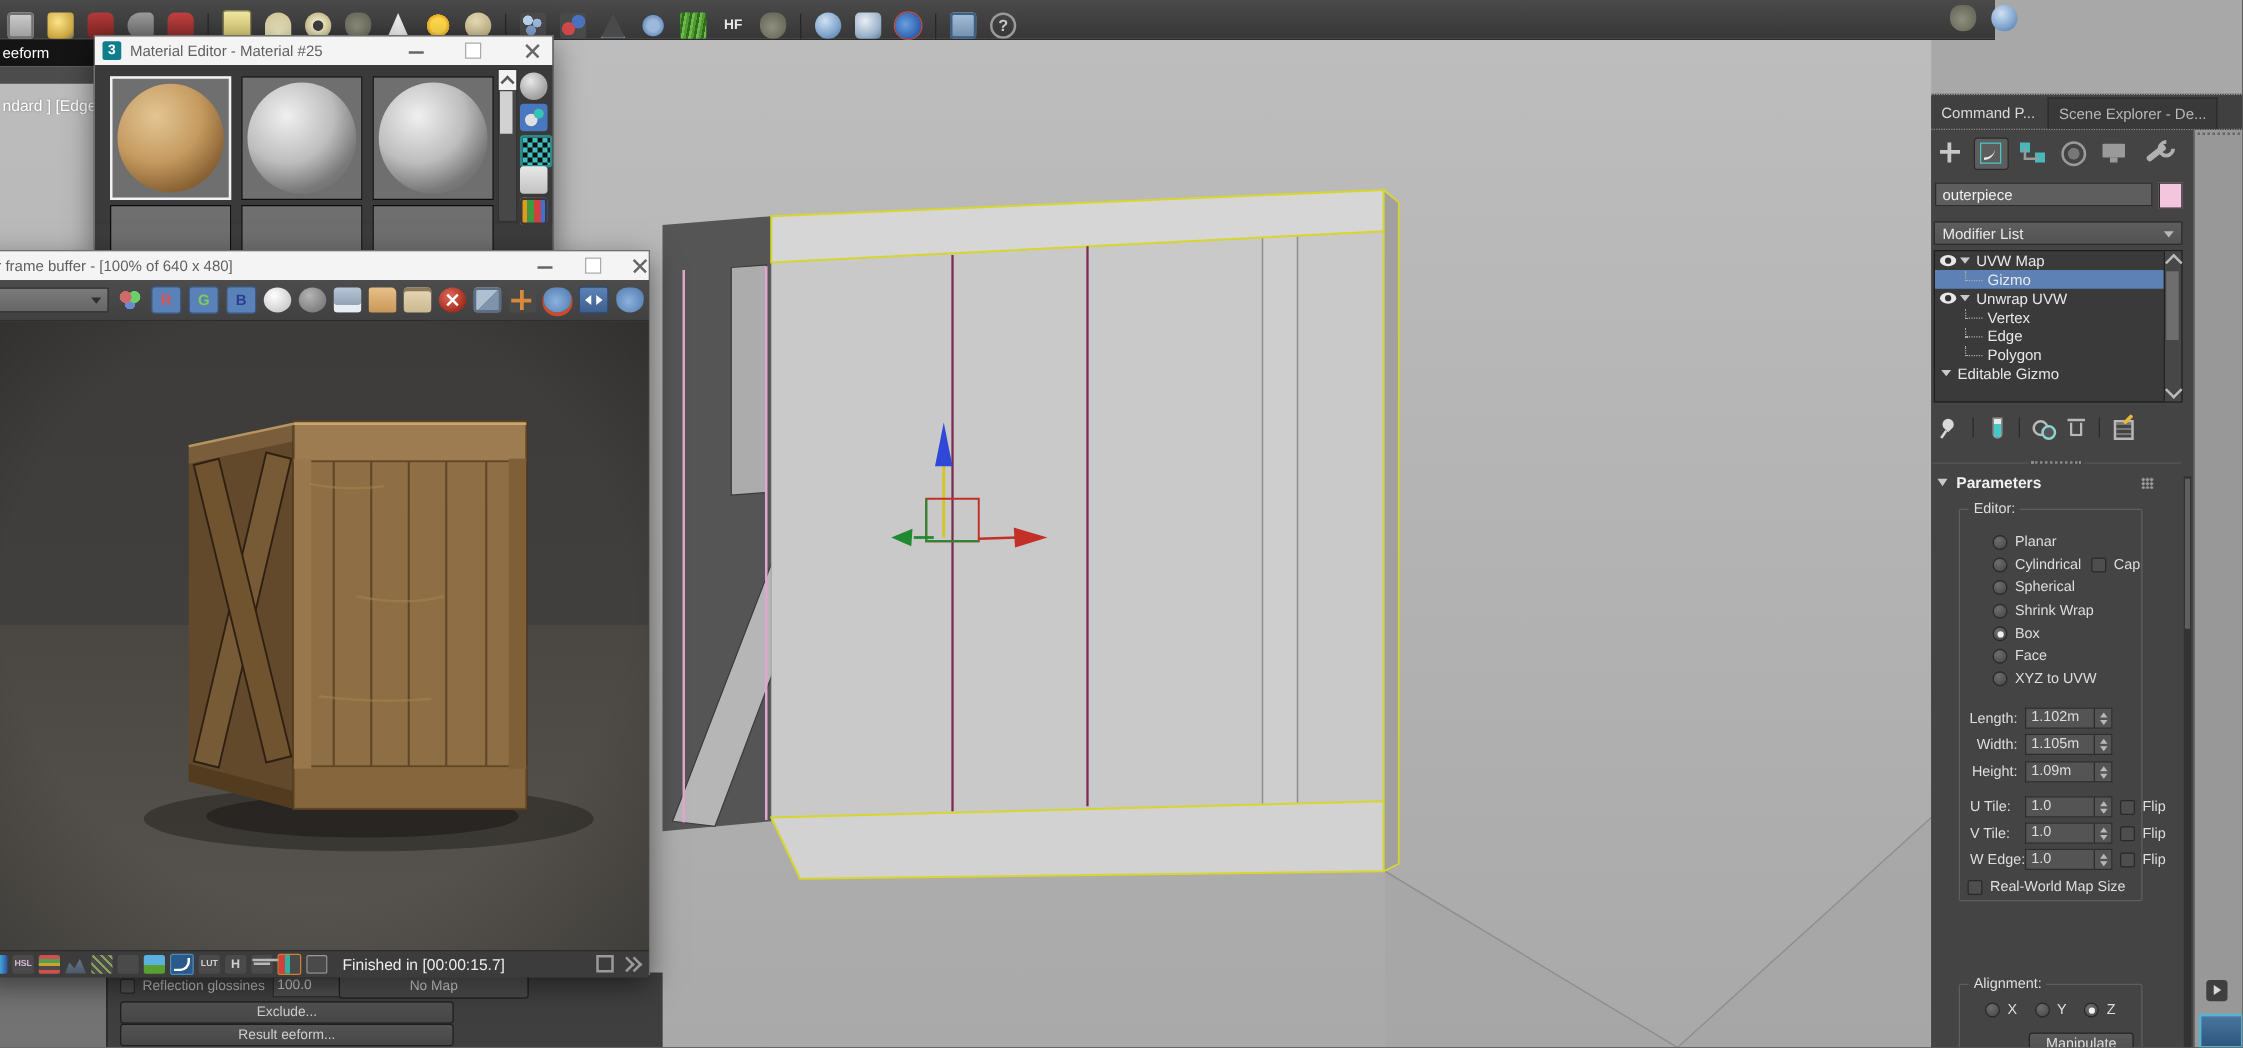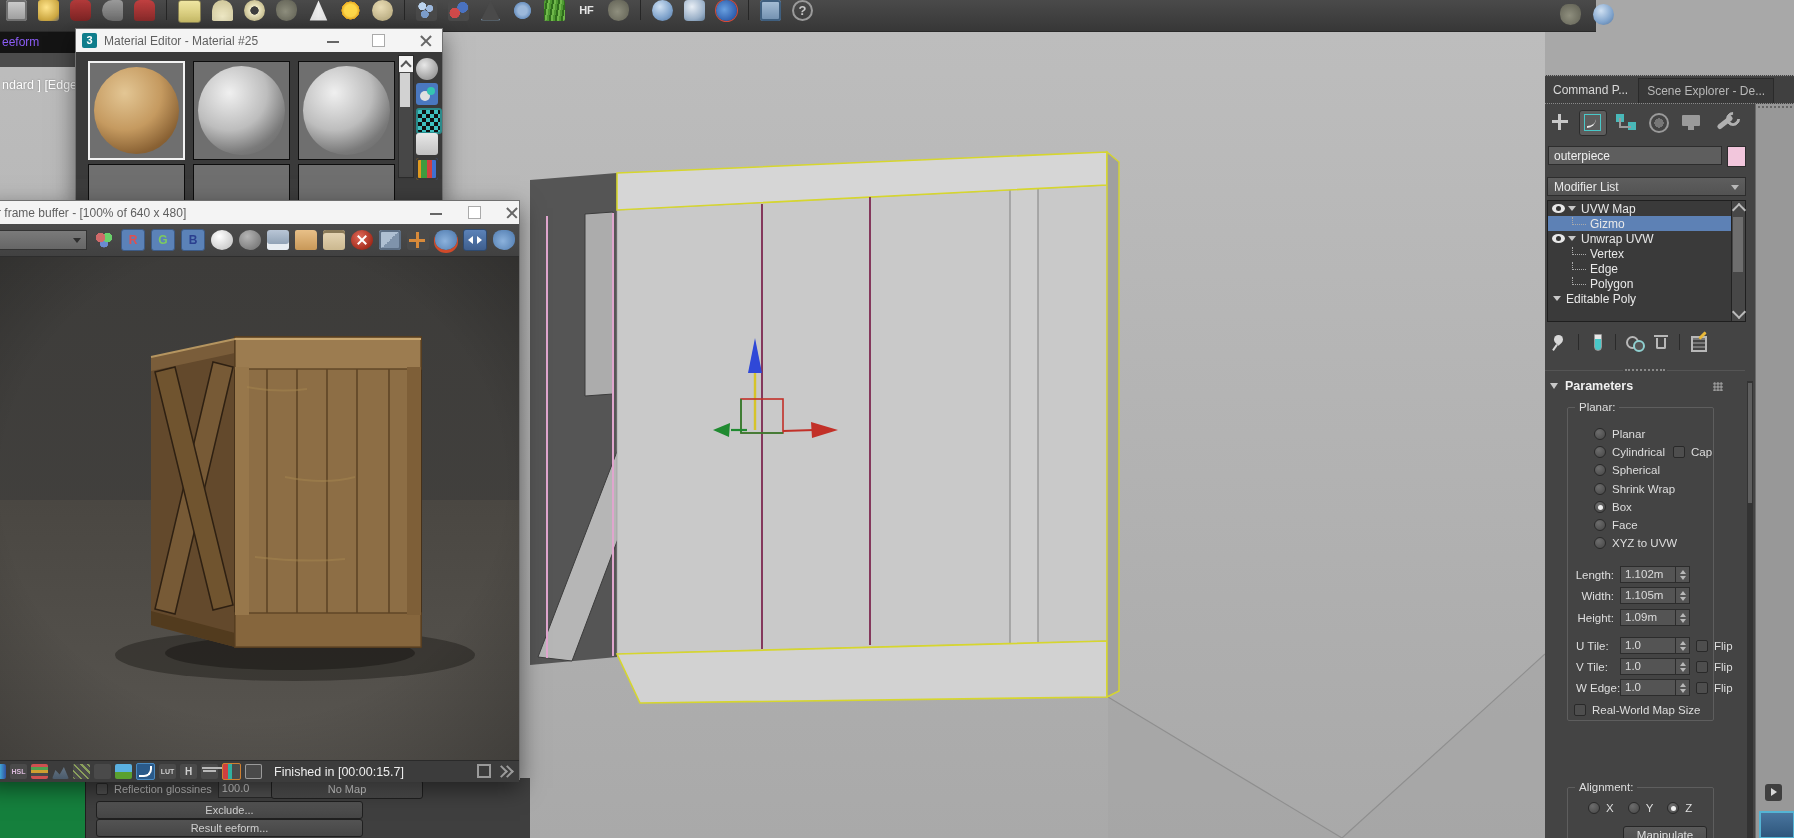--- a/index.html
+++ b/index.html
@@ -1,19 +1,19 @@
 <!DOCTYPE html>
 <html><head>
 <meta charset="utf-8">
 <style>
   html,body{margin:0;padding:0;background:#222;font-family:"Liberation Sans",sans-serif;}
   #root{position:relative;width:1794px;height:838px;overflow:hidden;background:#a8a8a8;}
 
   
-  .toolbar{position:absolute;left:0;top:0;width:1596px;height:32px;background:linear-gradient(#4a4a4a,#373737);z-index:1;display:flex;align-items:flex-start;gap:11px;padding-left:6px;box-sizing:border-box;border-bottom:1px solid #2a2a2a;}
+  .toolbar{position:absolute;left:0;top:0;width:1596px;height:32px;background:linear-gradient(#4a4a4a,#373737);z-index:1;display:flex;align-items:flex-end;gap:11px;padding-left:6px;box-sizing:border-box;border-bottom:1px solid #2a2a2a;}
   .ti{width:21px;height:21px;border-radius:3px;flex:0 0 auto;position:relative;}
   .tsep{width:1px;height:20px;background:#262626;flex:0 0 auto;}
   .ti-list{background:linear-gradient(#cfcfcf,#9a9a9a);box-shadow:inset 0 0 0 2px #707070;}
   .ti-bulb{background:radial-gradient(circle at 40% 35%,#ffe48a,#caa53f 70%,#6b6b6b);}
   .ti-cam1{background:linear-gradient(#b23a3a,#7e2424);border-radius:5px;}
   .ti-spk{background:linear-gradient(#9a9a9a,#6d6d6d);border-radius:50% 4px 4px 50%;}
   .ti-cam2{background:linear-gradient(#c04040,#8a2a2a);border-radius:6px 6px 3px 3px;}
   .ti-sq{background:linear-gradient(#efe6a2,#cdc06a);border:1px solid #8a8253;}
   .ti-dome{background:radial-gradient(circle at 50% 80%,#f2ecc8,#c9c092);border-radius:50% 50% 8% 8%;}
   .ti-ring{background:radial-gradient(circle,#3f3f3f 26%,#efe9c4 30%,#c9c092 70%);border-radius:50%;}
@@ -29,21 +29,21 @@
   .ti-text{background:transparent;color:#e6e6e6;font-size:11px;font-weight:bold;line-height:21px;text-align:center;}
   .ti-sphb{background:radial-gradient(circle at 38% 32%,#cfe0f2,#7fa3cc 60%,#50719a);border-radius:50%;}
   .ti-mated{background:radial-gradient(circle at 38% 32%,#e8eef5,#9ab0c8 65%,#5f7block);border-radius:4px;}
   .ti-mated{background:radial-gradient(circle at 38% 32%,#e8eef5,#9ab0c8 65%,#5f7a96);border-radius:4px;}
   .ti-region{background:radial-gradient(circle at 40% 45%,#69a0e0,#2f5fae 70%);border-radius:50%;box-shadow:0 0 0 1px #d34a3a;}
   .ti-rlist{background:linear-gradient(#a8c0d8,#6f8eae);box-shadow:inset 0 0 0 2px #3f5f7f;}
   .ti-help{border:2px solid #9a9a9a;border-radius:50%;color:#c8c8c8;font-size:13px;font-weight:bold;line-height:17px;text-align:center;background:transparent;box-sizing:border-box;}
   .t-right{position:absolute;left:1560px;top:4px;display:flex;gap:12px;}
 
   
-  .ribbon-frag{position:absolute;left:0;top:32px;width:75px;height:21px;background:#141414;color:#8b5cf6;font-size:12px;line-height:21px;padding-left:2px;z-index:2;overflow:hidden;}
+  .ribbon-frag{position:absolute;left:0;top:32px;width:75px;height:21px;background:#141414;color:#ffffff;font-size:12px;line-height:21px;padding-left:2px;z-index:2;overflow:hidden;}
   .ribbon-under{position:absolute;left:0;top:53px;width:75px;height:14px;background:#4c4c4c;z-index:2;}
   .vp-label{position:absolute;left:2px;top:78px;width:74px;color:#fdfdfd;font-size:12.5px;white-space:nowrap;overflow:hidden;z-index:2;text-shadow:0 0 2px rgba(0,0,0,.35);}
 
   
   .viewport{position:absolute;left:0;top:32px;width:1545px;height:806px;background:linear-gradient(#bdbdbd,#a9a9a9);z-index:0;}
   .viewport svg{position:absolute;left:0;top:0;}
 
   
   .window{position:absolute;background:#3c3c3c;box-shadow:0 8px 22px rgba(0,0,0,.5);border:1px solid #707070;box-sizing:border-box;}
   .titlebar{height:23px;background:#f4f4f4;display:flex;align-items:center;color:#5f5f5f;font-size:12px;position:relative;}
@@ -120,21 +120,21 @@
   .si-range::after{content:"";position:absolute;left:2px;top:6px;width:13px;height:2px;background:#b8b8b8;box-shadow:-1px -3px 0 0 #b8b8b8,11px -3px 0 0 #b8b8b8;}
   .si-rgbb{background:linear-gradient(90deg,#d04040 0 30%,#30b0a0 30% 55%,#4a4a4a 55%);border:1px solid #d08030;}
   .si-star{background:#4a4a4a;box-shadow:inset 0 0 0 1px #9a9a9a;color:#cfcfcf;font-size:10px;text-align:center;line-height:14px;}
   .fb-status-right{position:absolute;right:6px;top:3px;display:flex;gap:6px;}
   .fbr-win{width:14px;height:14px;border:2px solid #9a9a9a;box-sizing:border-box;background:transparent;}
   .fbr-chev{width:16px;height:14px;position:relative;}
   .fbr-chev::before,.fbr-chev::after{content:"";position:absolute;top:3px;width:7px;height:7px;border-right:2px solid #9a9a9a;border-bottom:2px solid #9a9a9a;transform:rotate(-45deg);}
   .fbr-chev::before{left:0;} .fbr-chev::after{left:6px;}
 
   
-  .bg-dialog{position:absolute;left:0;top:778px;width:530px;height:60px;z-index:2;background:#15803d;overflow:hidden;}
+  .bg-dialog{position:absolute;left:0;top:778px;width:530px;height:60px;z-index:2;background:#737373;overflow:hidden;}
   .bgd-panel{position:absolute;left:85px;top:0;width:445px;height:60px;background:#3f3f3f;border-left:1px solid #1f1f1f;}
   .bgd-row{position:absolute;left:0;top:2px;height:18px;display:flex;align-items:center;gap:6px;padding-left:10px;color:#b8b8b8;font-size:11px;}
   .bgd-spin{width:52px;height:15px;background:#4e4e4e;border:1px solid #2a2a2a;color:#ccc;font-size:11px;padding:0 3px;position:relative;}
   .bgd-spin::after{content:"";position:absolute;right:-12px;top:5px;border-left:4px solid transparent;border-right:4px solid transparent;border-top:5px solid #999;}
   .bgd-btn{position:absolute;left:10px;width:265px;height:16px;background:linear-gradient(#535353,#464646);border:1px solid #202020;border-radius:3px;color:#cfcfcf;font-size:11px;text-align:center;line-height:16px;}
   .nomap-btn{position:absolute;left:185px;top:2px;width:150px;height:17px;background:linear-gradient(#545454,#474747);border:1px solid #202020;border-radius:3px;color:#cfcfcf;font-size:11px;text-align:center;line-height:16px;}
 
   
   #cmd-panel{position:absolute;left:1545px;top:75px;width:249px;height:763px;background:#444;z-index:2;border-top:1px dotted #9a9a9a;box-sizing:border-box;}
   .cp-tabs{position:absolute;left:0;top:1px;width:100%;height:27px;display:flex;align-items:center;border-bottom:1px dotted #8a8a8a;background:#404040;box-sizing:border-box;}
@@ -462,21 +462,21 @@
           <div class="stk-row">
             <div class="conn"></div>
             <span>Edge</span>
           </div>
           <div class="stk-row">
             <div class="conn"></div>
             <span>Polygon</span>
           </div>
           <div class="stk-row">
             <div class="exp" style="margin-left:5px"></div>
-            <span>Editable Poly</span>
+            <span>Editable Gizmo</span>
           </div>
         </div>
         <div class="stk-scroll">
           <div class="sa up"></div>
           <div class="sth"></div>
           <div class="sa dn"></div>
         </div>
       </div>
 
       <div class="cp-sttools">
@@ -492,21 +492,21 @@
 
       <div class="cp-split"></div>
 
       <div class="param-hdr">
         <div class="hexp"></div>
         <div class="htxt">Parameters</div>
         <div class="grip"></div>
       </div>
 
       <div class="grp" style="left:22px;top:303px;width:145px;height:312px">
-        <div class="glab">Planar:</div>
+        <div class="glab">Editor:</div>
         <div class="rowf" style="left:26px;top:20px">
             <div class="rad"></div>
             <span class="plab">Planar</span>
           </div>
         <div class="rowf" style="left:26px;top:38px">
             <div class="rad"></div>
             <span class="plab">Cylindrical</span>
             <div class="chk" style="margin-left:2px"></div>
             <span class="plab">Cap</span>
           </div>

